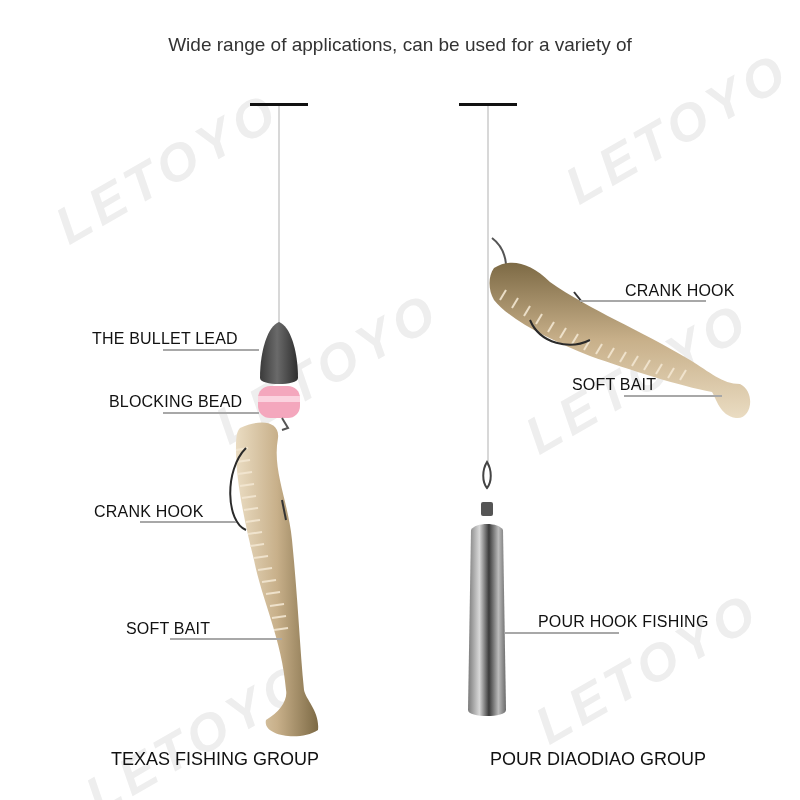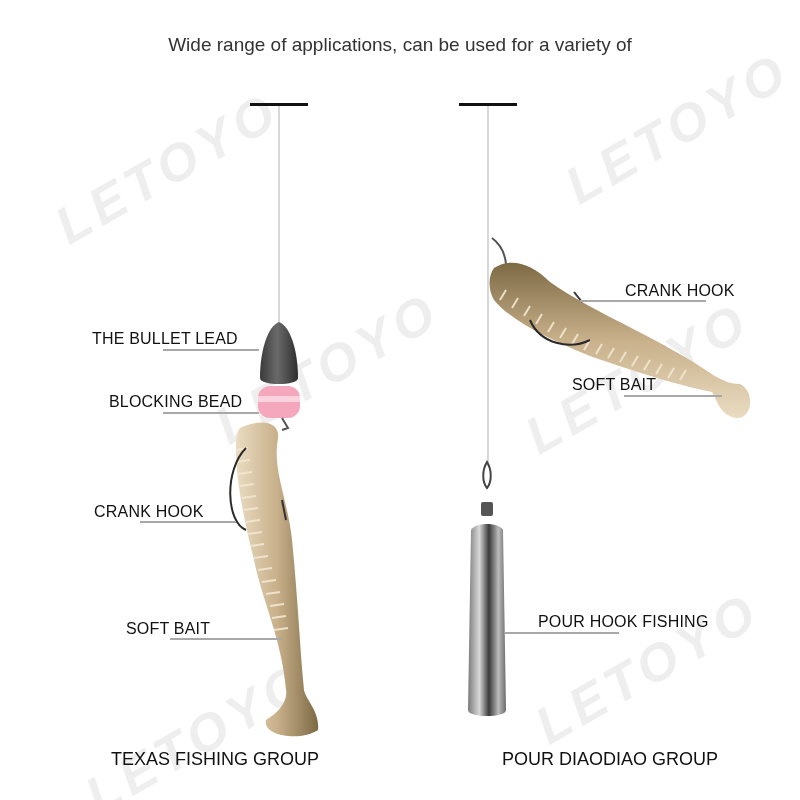--- a/index.html
+++ b/index.html
@@ -142,13 +142,13 @@
 <div class="abs label" style="left:625px; top:282px;">CRANK HOOK</div>
 <div class="abs leader" style="left:580px; top:300px; width:126px;"></div>
 
 <div class="abs label" style="left:572px; top:376px;">SOFT BAIT</div>
 <div class="abs leader" style="left:624px; top:395px; width:98px;"></div>
 
 <div class="abs label" style="left:538px; top:613px;">POUR HOOK FISHING</div>
 <div class="abs leader" style="left:505px; top:632px; width:114px;"></div>
 
 <div class="abs group" style="left:111px; top:749px;text-align:right;">TEXAS FISHING GROUP</div>
-<div class="abs group" style="left:502px; top:749px;">POUR DIAODIAO GROUP</div>
+<div class="abs group" style="left:490px; top:749px;">POUR DIAODIAO GROUP</div>
 
 </body></html>

